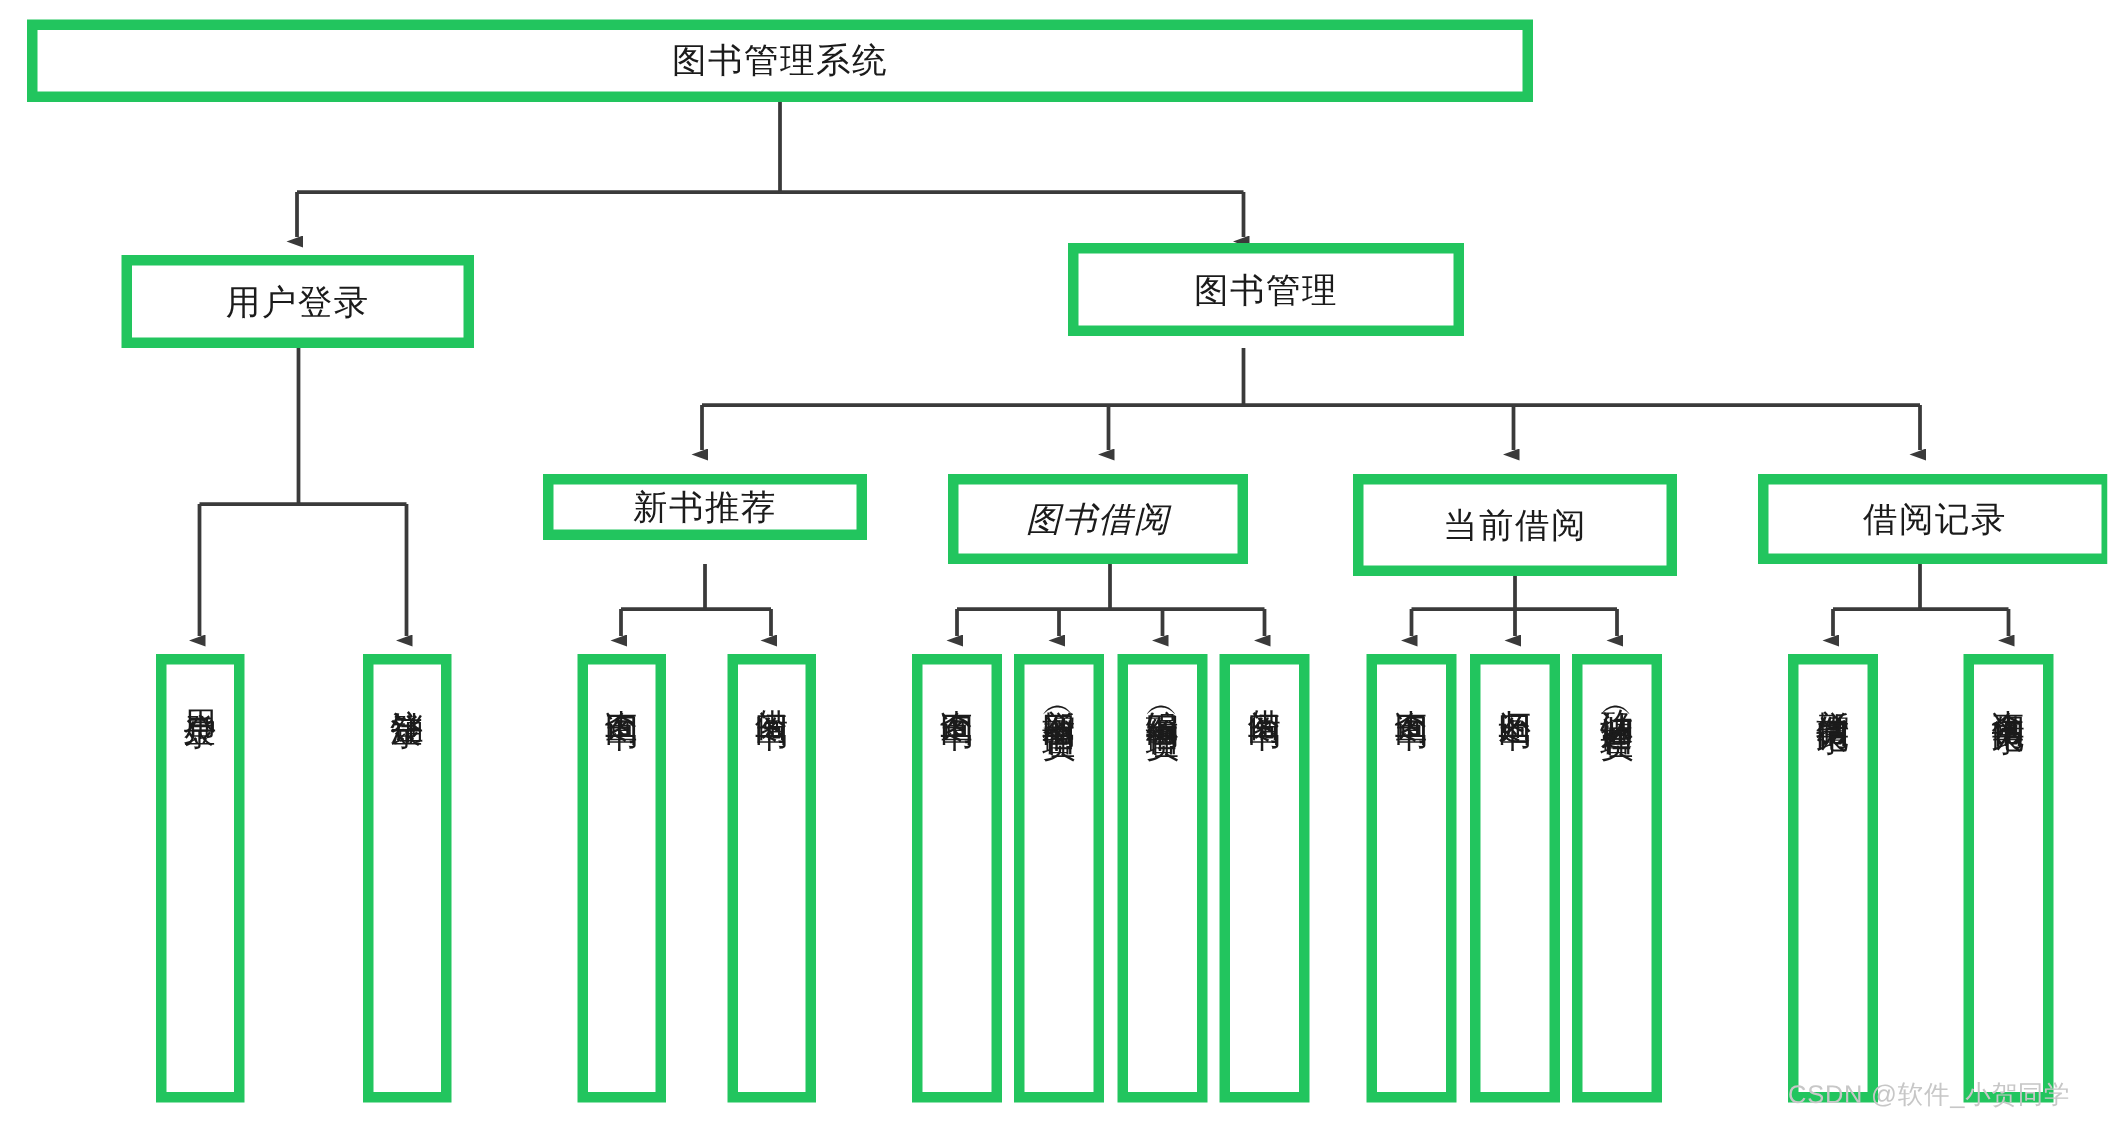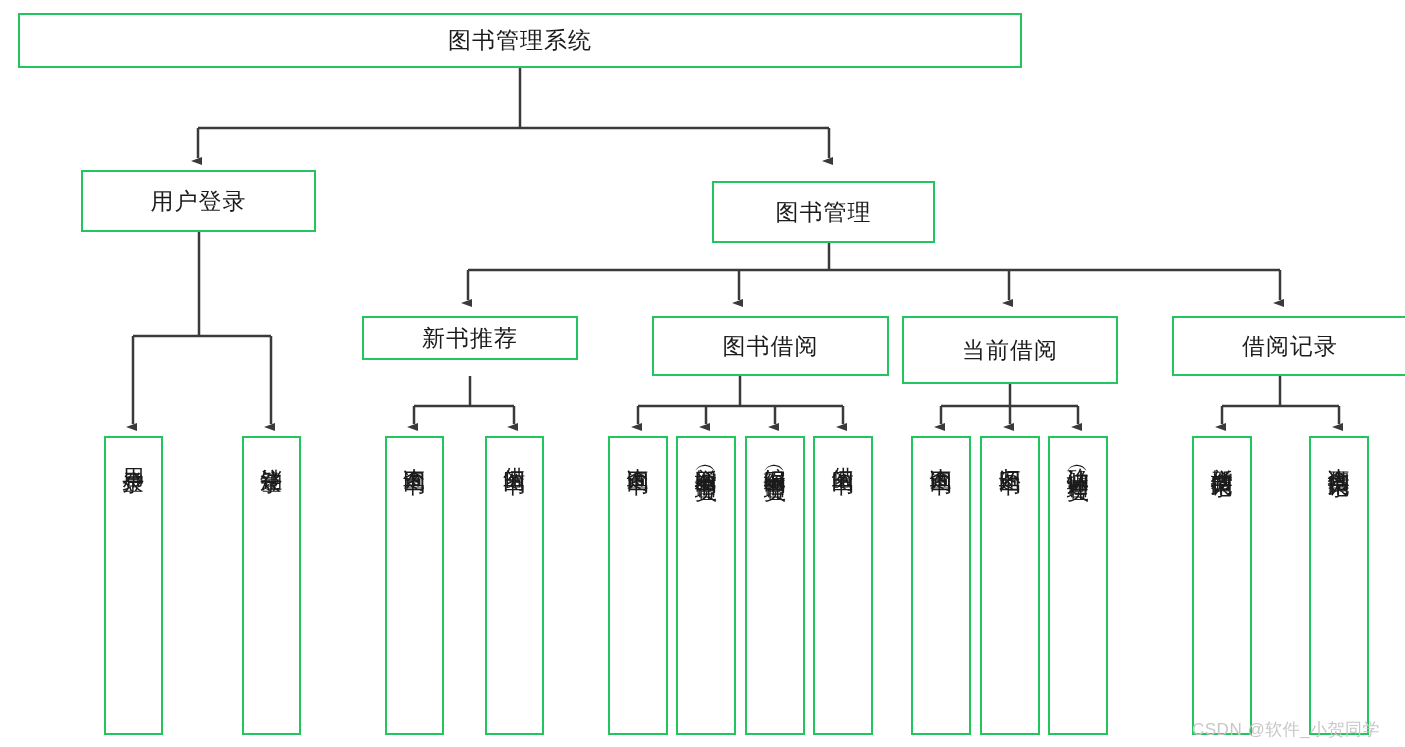--- a/index.html
+++ b/index.html
@@ -22,21 +22,21 @@
     left: 0;
     top: 0;
     width: 1405px;
     height: 747px;
     pointer-events: none;
   }
   .node {
     position: absolute;
     box-sizing: border-box;
     background: #ffffff;
-    border: 2px solid #22c55e;
+    border: 7px solid #22c55e;
     display: flex;
     align-items: center;
     justify-content: center;
     color: #1b1b1b;
   }
   .node .label {
     font-size: 23px;
     line-height: 1.15;
     letter-spacing: 1px;
     white-space: nowrap;
@@ -119,28 +119,28 @@
     </g>
   </svg>
 
   <div class="node" style="left:18px; top:13px; width:1004px; height:55px;">
     <span class="label">图书管理系统</span>
   </div>
 
   <div class="node" style="left:81px; top:170px; width:235px; height:62px;">
     <span class="label">用户登录</span>
   </div>
-  <div class="node" style="left:712px; top:181px; width:223px; height:62px;">
+  <div class="node" style="left:712px; top:162px; width:264px; height:62px;">
     <span class="label">图书管理</span>
   </div>
 
   <div class="node" style="left:362px; top:316px; width:216px; height:44px;">
     <span class="label">新书推荐</span>
   </div>
-  <div class="node" style="left:652px; top:316px; width:237px; height:60px;">
+  <div class="node" style="left:632px; top:316px; width:200px; height:60px;font-style:italic;">
     <span class="label">图书借阅</span>
   </div>
   <div class="node" style="left:902px; top:316px; width:216px; height:68px;">
     <span class="label">当前借阅</span>
   </div>
   <div class="node" style="left:1172px; top:316px; width:236px; height:60px;">
     <span class="label">借阅记录</span>
   </div>
 
   <div class="node leaf" style="left:104px; top:436px; width:59px; height:299px;">

